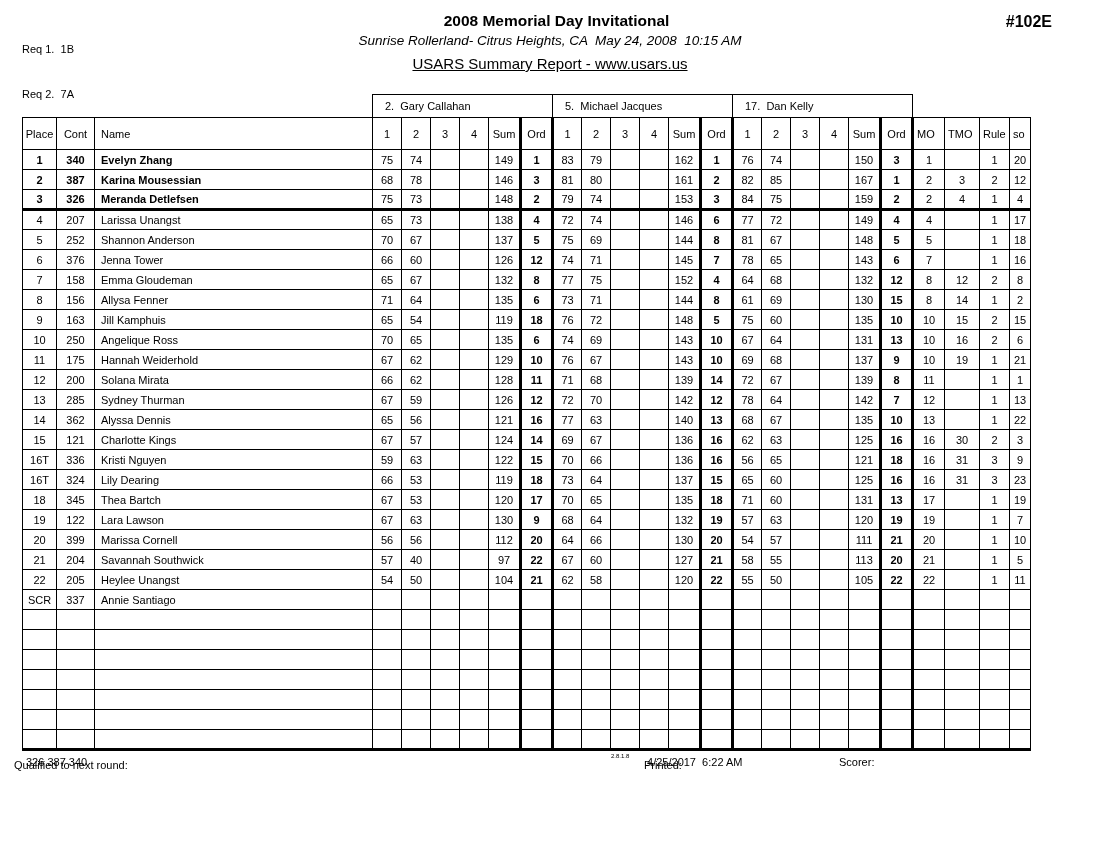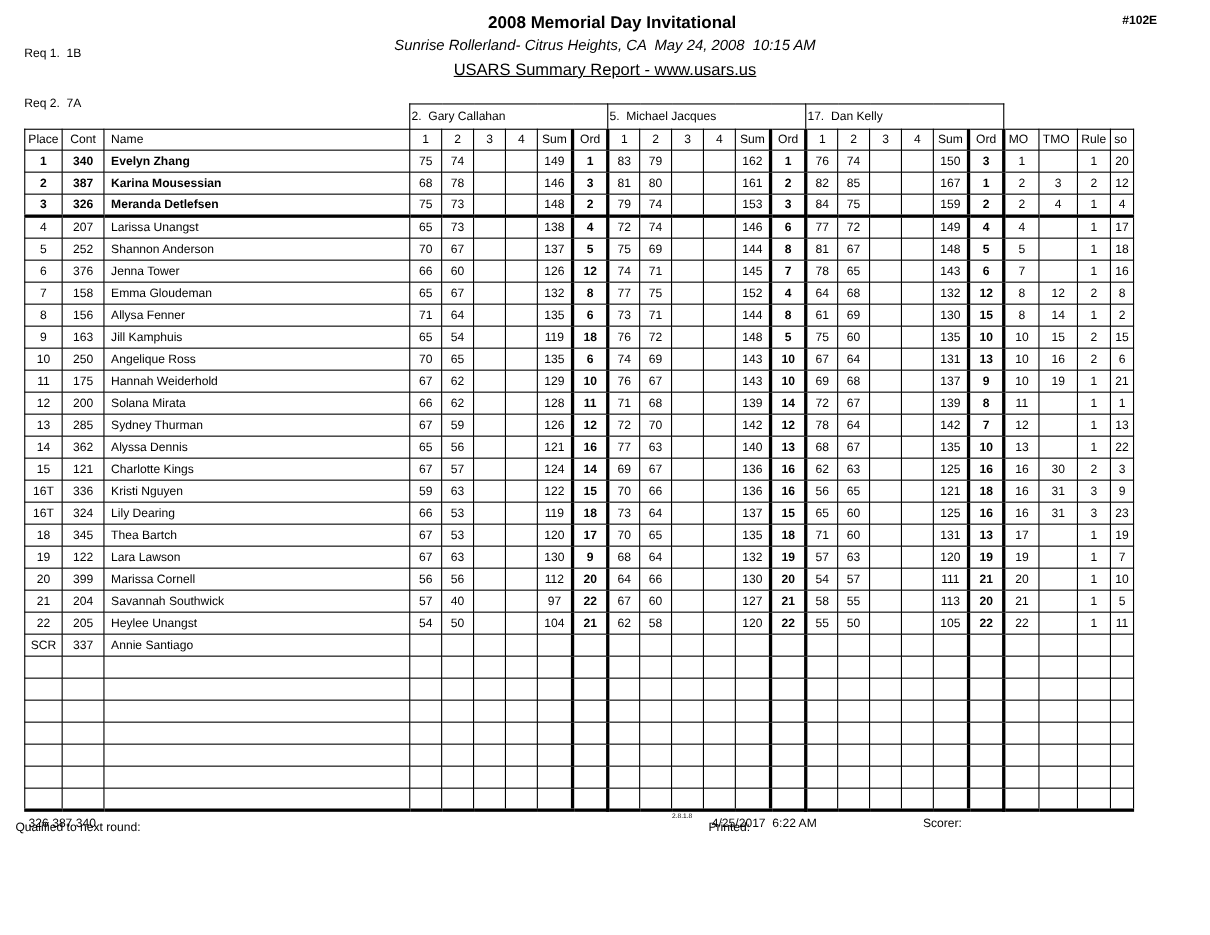--- a/index.html
+++ b/index.html
@@ -7,34 +7,34 @@
     width: 1100px; height: 850px; margin: 0; padding: 0;
     background: #ffffff; color: #000000;
     font-family: "Liberation Sans", "DejaVu Sans", sans-serif;
     overflow: hidden;
   }
   .pre { white-space: pre; }
   .page { position: relative; width: 1100px; height: 850px; }
 
   
   .req { position: absolute; left: 22px; top: 12px; font-size: 11px; line-height: 15px; }
-  .eventnum { position: absolute; right: 48px; top: 13px; font-size: 11px; font-weight: bold; }
+  .eventnum { position: absolute; right: 48px; top: 13px; font-size: 16px; font-weight: bold; }
   .titles { width: 1100px; text-align: center; padding-top: 12px; }
   .t1 { font-size: 15.5px; font-weight: bold; padding-left: 13px; }
   .t2 { font-size: 13.5px; margin-top: 3px; font-style: italic; }
   .t3 { font-size: 18px; font-weight: bold; margin-top: 8px; }
   .t4 { font-size: 15px; margin-top: 7px; text-decoration: underline; }
 
   
   table { border-collapse: collapse; table-layout: fixed; margin: 22px 0 0 22px; font-size: 11px; }
   td, th { border: 1px solid #000; padding: 0 2px; height: 20px; text-align: center;
            font-weight: normal; overflow: hidden; white-space: nowrap; }
   tr.judges td.spacer { border: none; }
-  th.judgebox { text-align: left; padding-left: 1px; height: 23px; }
-  tr.colhead th { height: 19px; }
+  th.judgebox { text-align: left; padding-left: 12px; height: 23px; }
+  tr.colhead th { height: 32px; }
   .name, .namehead { text-align: left; padding-left: 6px; }
   .stat { text-align: left; padding-left: 3px; }
   .ord, .ordh { border-left: 3px solid #000; border-right: 3px solid #000; }
   .ord { font-weight: bold; }
   tr.bold td:nth-child(-n+3) { font-weight: bold; }
   tr.sep td { border-bottom: 3px solid #000; }
   tr.lastrow td { border-bottom: 3px solid #000; }
 
   
   .footer { position: relative; margin-left: 6px; width: 1010px; height: 18px; margin-top: 2px; font-size: 11px; }

